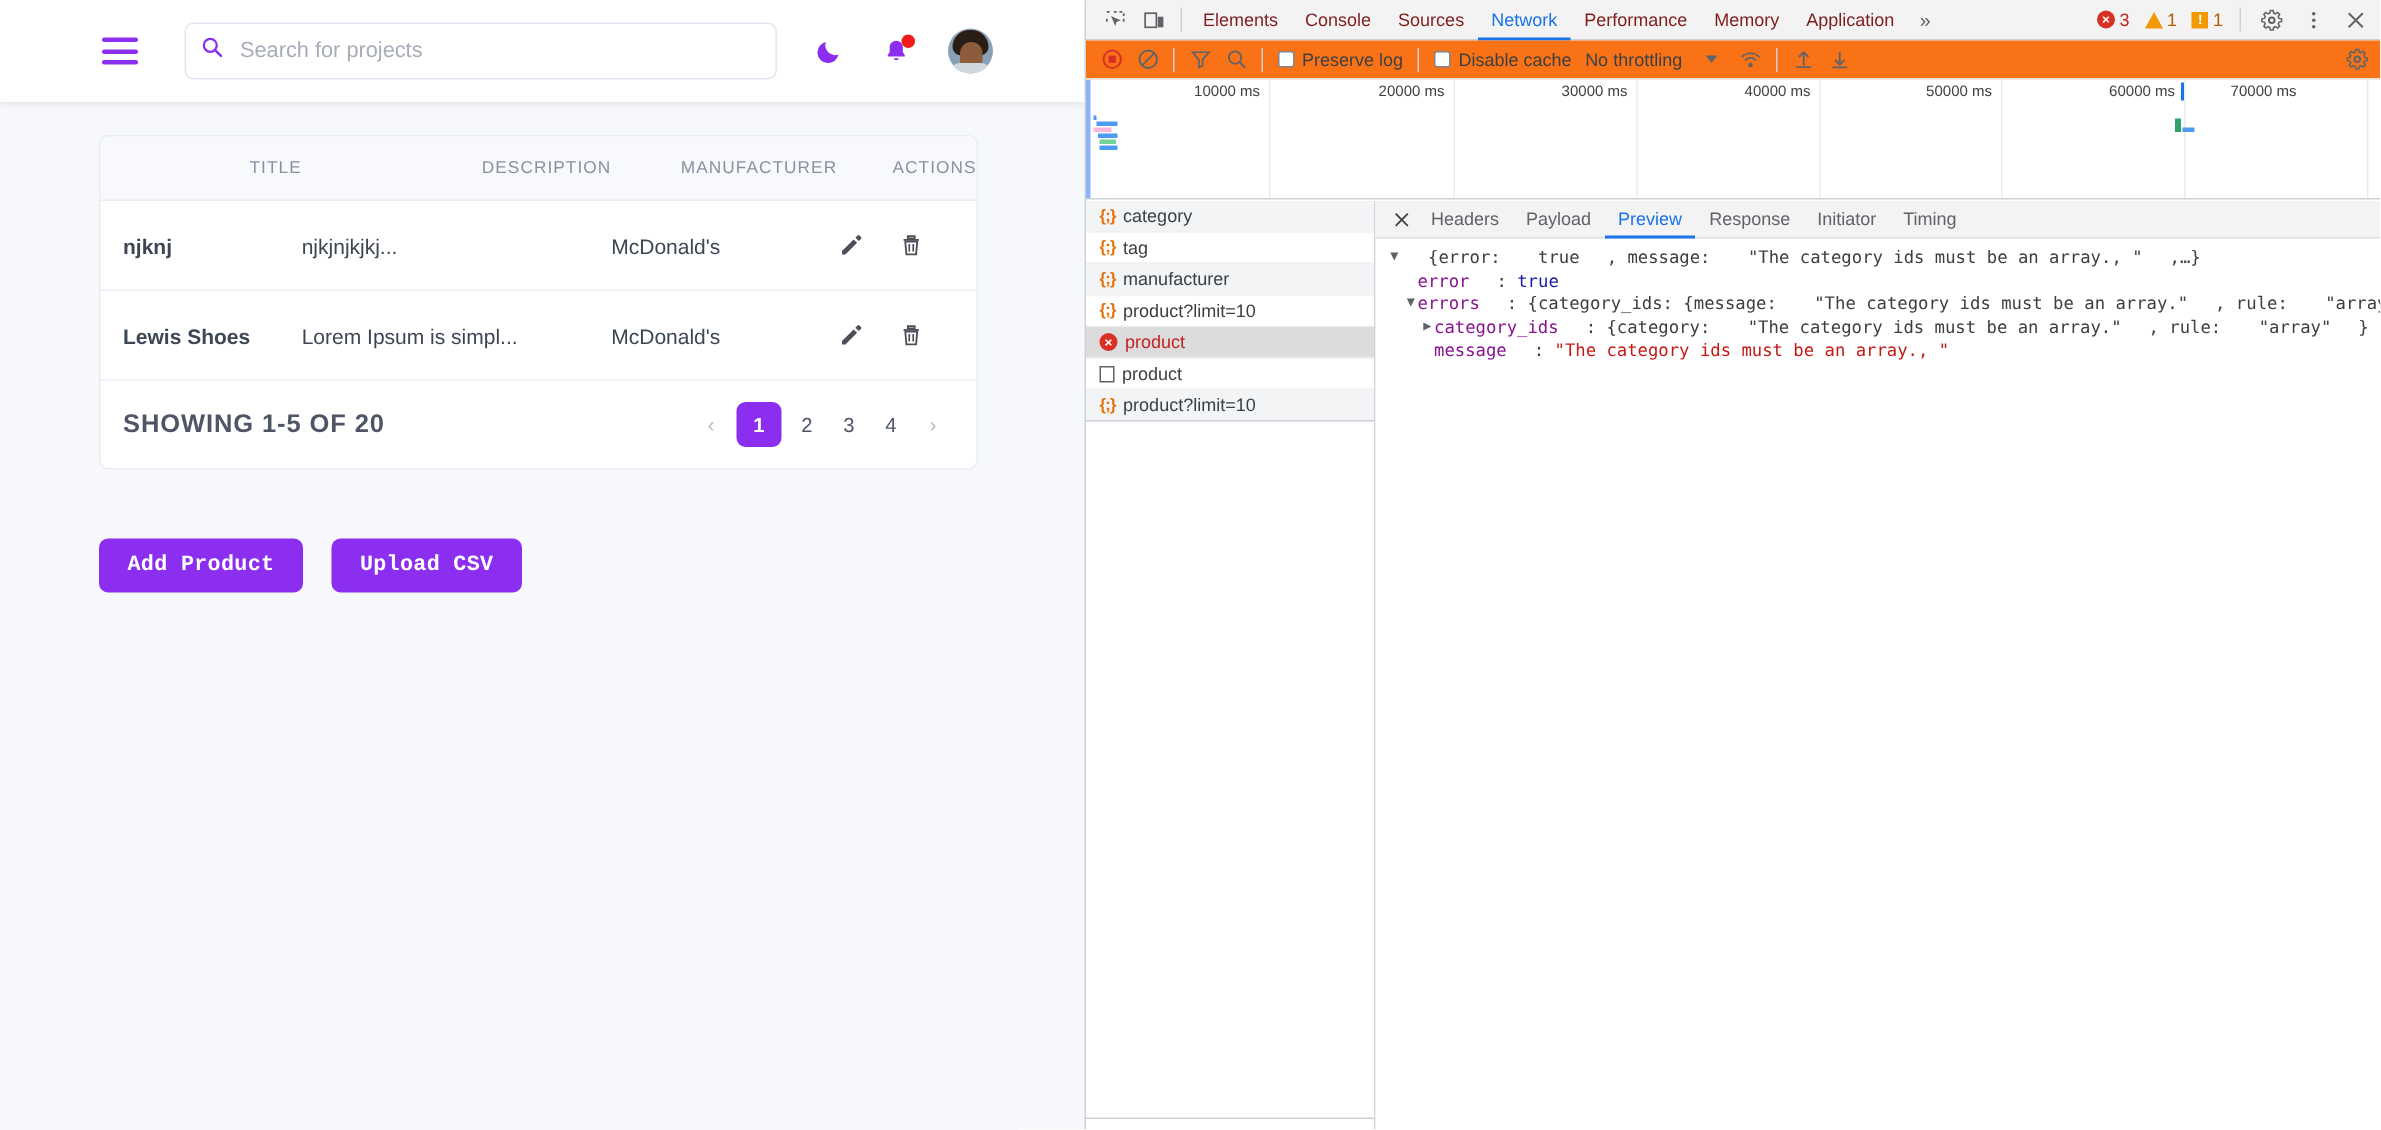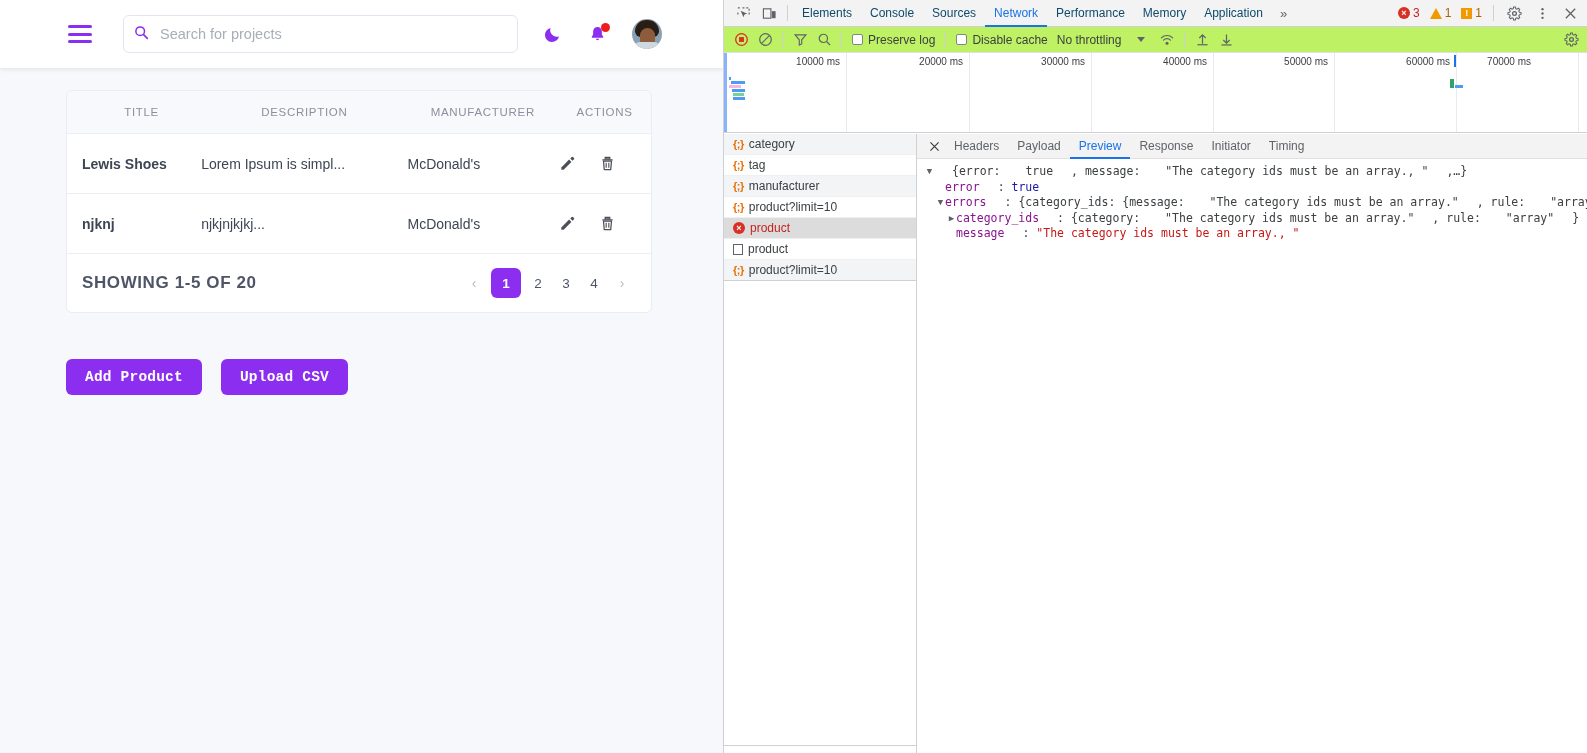--- a/index.html
+++ b/index.html
@@ -58,21 +58,21 @@
 
   #page-body { padding: 22px 0 0 66px; }
   .page-title { font-size: 19px; color: #3d4654; font-weight: 400; margin: 0 0 20px 0; letter-spacing: .1px; }
 
   .card {
     width: 586px; background: #fff;
     border: 1px solid #eaecf3; border-radius: 6px; overflow: hidden;
   }
   table.products { width: 100%; border-collapse: collapse; }
   table.products thead th {
-    background: #f8f9fc; text-align: center; padding: 15px 0 15px 0;
+    background: #f8f9fc; text-align: right; padding: 15px 0 15px 0;
     font-size: 11.5px; letter-spacing: .7px; color: #8a909f; font-weight: 400;
     border-bottom: 1px solid #eceef4;
   }
   table.products tbody td {
     padding: 20px 0; font-size: 14px; color: #3d4654;
     border-bottom: 1px solid #eceef4; vertical-align: middle;
   }
   .col-title { padding-left: 15px !important; width: 130px; }
   .col-desc { width: 200px; }
   .col-manu { width: 146px; }
@@ -112,39 +112,39 @@
 
   
   #dt-tabbar {
     height: 27px; background: #f3f3f3; border-bottom: 1px solid #cdd0d4;
     display: flex; align-items: center; padding-left: 6px; position: relative;
   }
   .dt-tool-icon { width: 26px; height: 26px; display: flex; align-items: center; justify-content: center; cursor: pointer; }
   .dt-sep { width: 1px; height: 16px; background: #cdd0d4; margin: 0 5px; }
   .dt-tab {
     padding: 0 9px; height: 27px; line-height: 27px; font-size: 12px;
-    color: #0c4a6e; cursor: pointer; white-space: nowrap;
+    color: #7f1d1d; cursor: pointer; white-space: nowrap;
   }
   .dt-tab.active { color: #1a73e8; box-shadow: inset 0 -2px 0 #1a73e8; }
   .dt-more { padding: 0 8px; font-size: 13px; color: #5f6368; cursor: pointer; }
   .dt-right { position: absolute; right: 4px; display: flex; align-items: center; gap: 2px; }
   .badge { display: flex; align-items: center; gap: 3px; font-size: 12px; padding: 0 4px; cursor: pointer; }
   .badge.err { color: #c5221f; }
   .badge.warn { color: #b06000; }
   .badge.info { color: #b06000; }
   .dot-err { width: 12px; height: 12px; border-radius: 50%; background: #d93025; color:#fff;
     font-size: 9px; display:flex; align-items:center; justify-content:center; font-weight: bold;}
   .tri-warn { width: 0; height: 0; border-left: 6px solid transparent; border-right: 6px solid transparent;
     border-bottom: 11px solid #f29900; position: relative; }
   .sq-info { width: 11px; height: 11px; background: #f29900; color: #fff; font-size: 9px;
     display:flex; align-items:center; justify-content:center; font-weight:bold; }
 
   
   #dt-nettoolbar {
-    height: 26px; background: #bef264; border-bottom: 1px solid #e0e0e0;
+    height: 26px; background: #f97316; border-bottom: 1px solid #e0e0e0;
     display: flex; align-items: center; padding-left: 5px; position: relative;
   }
   .nt-icon { width: 24px; height: 24px; display: flex; align-items: center; justify-content: center; cursor: pointer; }
   .chk-label { display: flex; align-items: center; gap: 5px; font-size: 12px; color: #3c4043; cursor: pointer; padding: 0 5px; }
   .chk { width: 11px; height: 11px; border: 1px solid #80868b; border-radius: 2px; background: #fff; }
   .throttle { font-size: 12px; color: #3c4043; cursor: pointer; padding: 0 4px; }
   .caret { width: 0; height: 0; border-left: 4px solid transparent; border-right: 4px solid transparent;
     border-top: 5px solid #5f6368; margin-left: 12px; cursor: pointer; }
 
   
@@ -252,20 +252,43 @@
         <table class="products">
           <thead>
             <tr>
               <th class="col-title">TITLE</th>
               <th class="col-desc">DESCRIPTION</th>
               <th class="col-manu">MANUFACTURER</th>
               <th class="col-act">ACTIONS</th>
             </tr>
           </thead>
           <tbody>
+            <tr>
+              <td class="col-title">njknj</td>
+              <td class="col-desc">njkjnjkjkj...</td>
+              <td class="col-manu">McDonald's</td>
+              <td class="col-act">
+                <div class="act-wrap">
+                  <span>
+                    <svg width="19" height="19" viewBox="0 0 20 20">
+                        <path d="M3.5 14.1l8.2-8.2 2.4 2.4-8.2 8.2H3.5z" fill="#4b5058"></path>
+                        <path d="M12.9 4.7l1.5-1.5a1 1 0 0 1 1.4 0l1 1a1 1 0 0 1 0 1.4l-1.5 1.5z" fill="#4b5058"></path>
+                      </svg>
+                  </span>
+                  <span>
+                    <svg width="19" height="19" viewBox="0 0 20 20">
+                        <path d="M4.6 5.6h10.8v1.3H4.6z" fill="#4b5058"></path>
+                        <path d="M7.6 3.6h4.8v1.6H7.6z" fill="none" stroke="#4b5058" stroke-width="1.3"></path>
+                        <path d="M5.8 7.4h8.4l-.8 9H6.6z" fill="none" stroke="#4b5058" stroke-width="1.3"></path>
+                        <path d="M8.6 9.2v5.2M11.4 9.2v5.2" stroke="#4b5058" stroke-width="1.2"></path>
+                      </svg>
+                  </span>
+                </div>
+              </td>
+            </tr>
             <tr>
               <td class="col-title">Lewis Shoes</td>
               <td class="col-desc">Lorem Ipsum is simpl...</td>
               <td class="col-manu">McDonald's</td>
               <td class="col-act">
                 <div class="act-wrap">
                   <span>
                     <svg width="19" height="19" viewBox="0 0 20 20">
                         <path d="M3.5 14.1l8.2-8.2 2.4 2.4-8.2 8.2H3.5z" fill="#4b5058"></path>
                         <path d="M12.9 4.7l1.5-1.5a1 1 0 0 1 1.4 0l1 1a1 1 0 0 1 0 1.4l-1.5 1.5z" fill="#4b5058"></path>
@@ -275,43 +298,20 @@
                     <svg width="19" height="19" viewBox="0 0 20 20">
                         <path d="M4.6 5.6h10.8v1.3H4.6z" fill="#4b5058"></path>
                         <path d="M7.6 3.6h4.8v1.6H7.6z" fill="none" stroke="#4b5058" stroke-width="1.3"></path>
                         <path d="M5.8 7.4h8.4l-.8 9H6.6z" fill="none" stroke="#4b5058" stroke-width="1.3"></path>
                         <path d="M8.6 9.2v5.2M11.4 9.2v5.2" stroke="#4b5058" stroke-width="1.2"></path>
                       </svg>
                   </span>
                 </div>
               </td>
             </tr>
-            <tr>
-              <td class="col-title">njknj</td>
-              <td class="col-desc">njkjnjkjkj...</td>
-              <td class="col-manu">McDonald's</td>
-              <td class="col-act">
-                <div class="act-wrap">
-                  <span>
-                    <svg width="19" height="19" viewBox="0 0 20 20">
-                        <path d="M3.5 14.1l8.2-8.2 2.4 2.4-8.2 8.2H3.5z" fill="#4b5058"></path>
-                        <path d="M12.9 4.7l1.5-1.5a1 1 0 0 1 1.4 0l1 1a1 1 0 0 1 0 1.4l-1.5 1.5z" fill="#4b5058"></path>
-                      </svg>
-                  </span>
-                  <span>
-                    <svg width="19" height="19" viewBox="0 0 20 20">
-                        <path d="M4.6 5.6h10.8v1.3H4.6z" fill="#4b5058"></path>
-                        <path d="M7.6 3.6h4.8v1.6H7.6z" fill="none" stroke="#4b5058" stroke-width="1.3"></path>
-                        <path d="M5.8 7.4h8.4l-.8 9H6.6z" fill="none" stroke="#4b5058" stroke-width="1.3"></path>
-                        <path d="M8.6 9.2v5.2M11.4 9.2v5.2" stroke="#4b5058" stroke-width="1.2"></path>
-                      </svg>
-                  </span>
-                </div>
-              </td>
-            </tr>
           </tbody>
         </table>
 
         <div class="tfoot">
           <div class="showing">SHOWING 1-5 OF 20</div>
           <div class="pager">
             <span class="pg arrow">‹</span>
             <span class="pg active">1</span>
             <span class="pg">2</span>
             <span class="pg">3</span>

